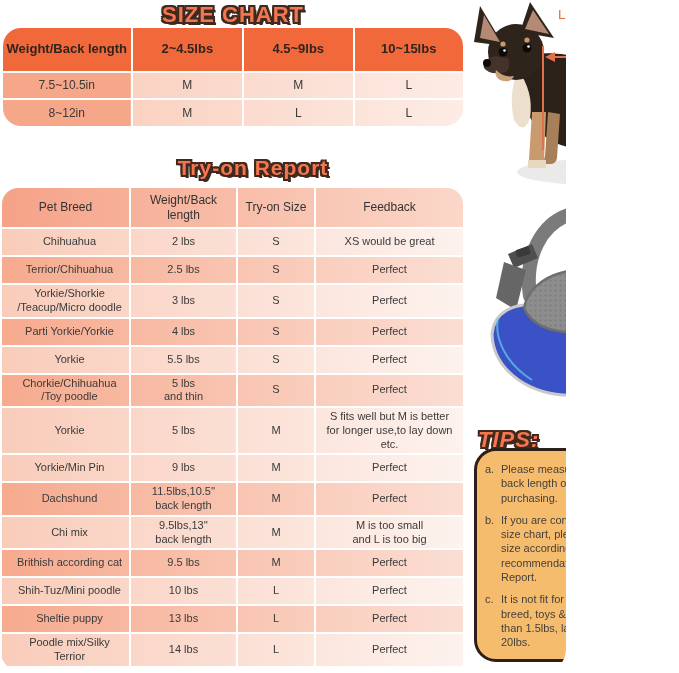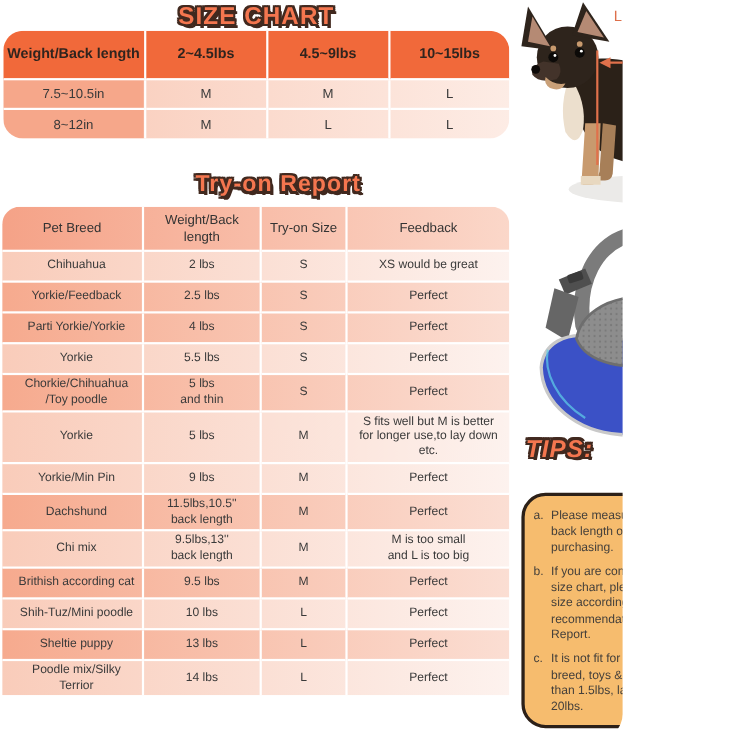--- a/index.html
+++ b/index.html
@@ -11,21 +11,21 @@
   .bubble-title {
     position:absolute; text-align:center; font-weight:bold; color:#f4764f;
     letter-spacing:1px; font-size:22px;
     text-shadow:
       -2px -2px 0 #41291f, 2px -2px 0 #41291f, -2px 2px 0 #41291f, 2px 2px 0 #41291f,
       -2px 0 0 #41291f, 2px 0 0 #41291f, 0 -2px 0 #41291f, 0 2px 0 #41291f,
       3px 3px 0 #41291f;
   }
   #size-chart-title { left:0; top:2px; width:466px; }
   #tryon-title      { left:0; top:156px; width:466px; font-size:21px;padding-left:20px; }
-  #tips-title       { left:478px; top:395px; width:120px; text-align:left; font-style:italic; }
+  #tips-title       { left:478px; top:427px; width:120px; text-align:left; font-style:italic; }
 
   
   .tbl-wrap { position:absolute; overflow:hidden; }
   #size-wrap  { left:3px;  top:28px;  width:460px; border-radius:18px; }
   #tryon-wrap { left:2px;  top:188px; width:461px; border-radius:16px 16px 0 0; }
   table { border-collapse:collapse; width:100%; table-layout:fixed; }
   th, td { border-left:2px solid #fff; padding:2px 2px; text-align:center;
            font-size:11px; line-height:1.25; white-space:pre-line; color:#3a3a3a; }
   th:first-child, td:first-child { border-left:none; }
   tbody td { border-top:2px solid #fff; }
@@ -122,22 +122,29 @@
           </tr>
         </thead>
         <tbody>
           <tr class="r-odd">
             <td>Chihuahua</td>
             <td>2 lbs</td>
             <td>S</td>
             <td>XS would be great</td>
           </tr>
           <tr class="r-even">
-            <td>Yorkie/Feedback</td>
+            <td>Terrior/Chihuahua</td>
             <td>2.5 lbs</td>
+            <td>S</td>
+            <td>Perfect</td>
+          </tr>
+          <tr class="r-odd">
+            <td>Yorkie/Shorkie
+/Teacup/Micro doodle</td>
+            <td>3 lbs</td>
             <td>S</td>
             <td>Perfect</td>
           </tr>
           <tr class="r-even">
             <td>Parti Yorkie/Yorkie</td>
             <td>4 lbs</td>
             <td>S</td>
             <td>Perfect</td>
           </tr>
           <tr class="r-odd">

